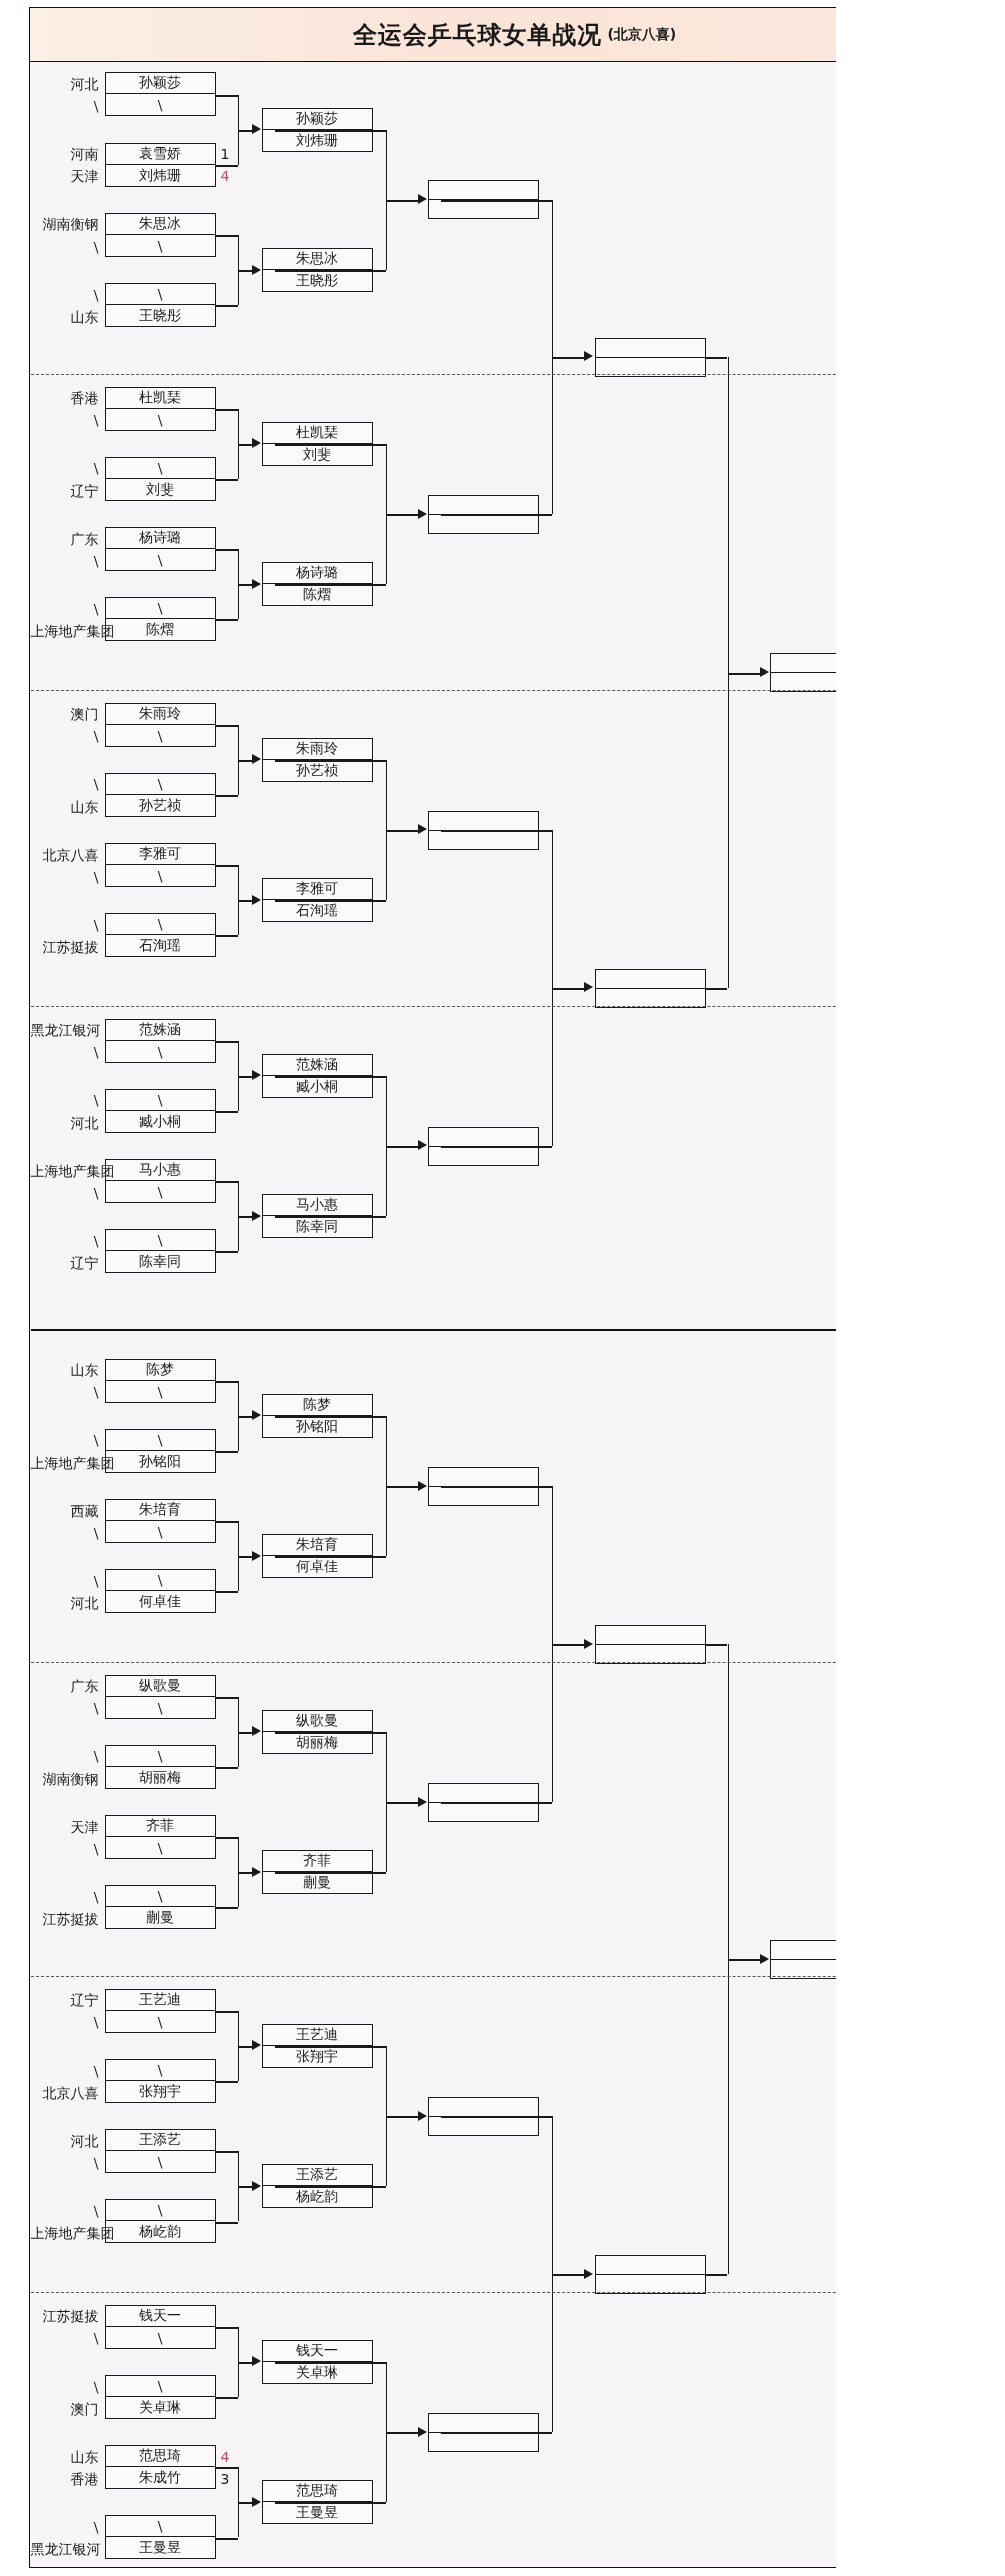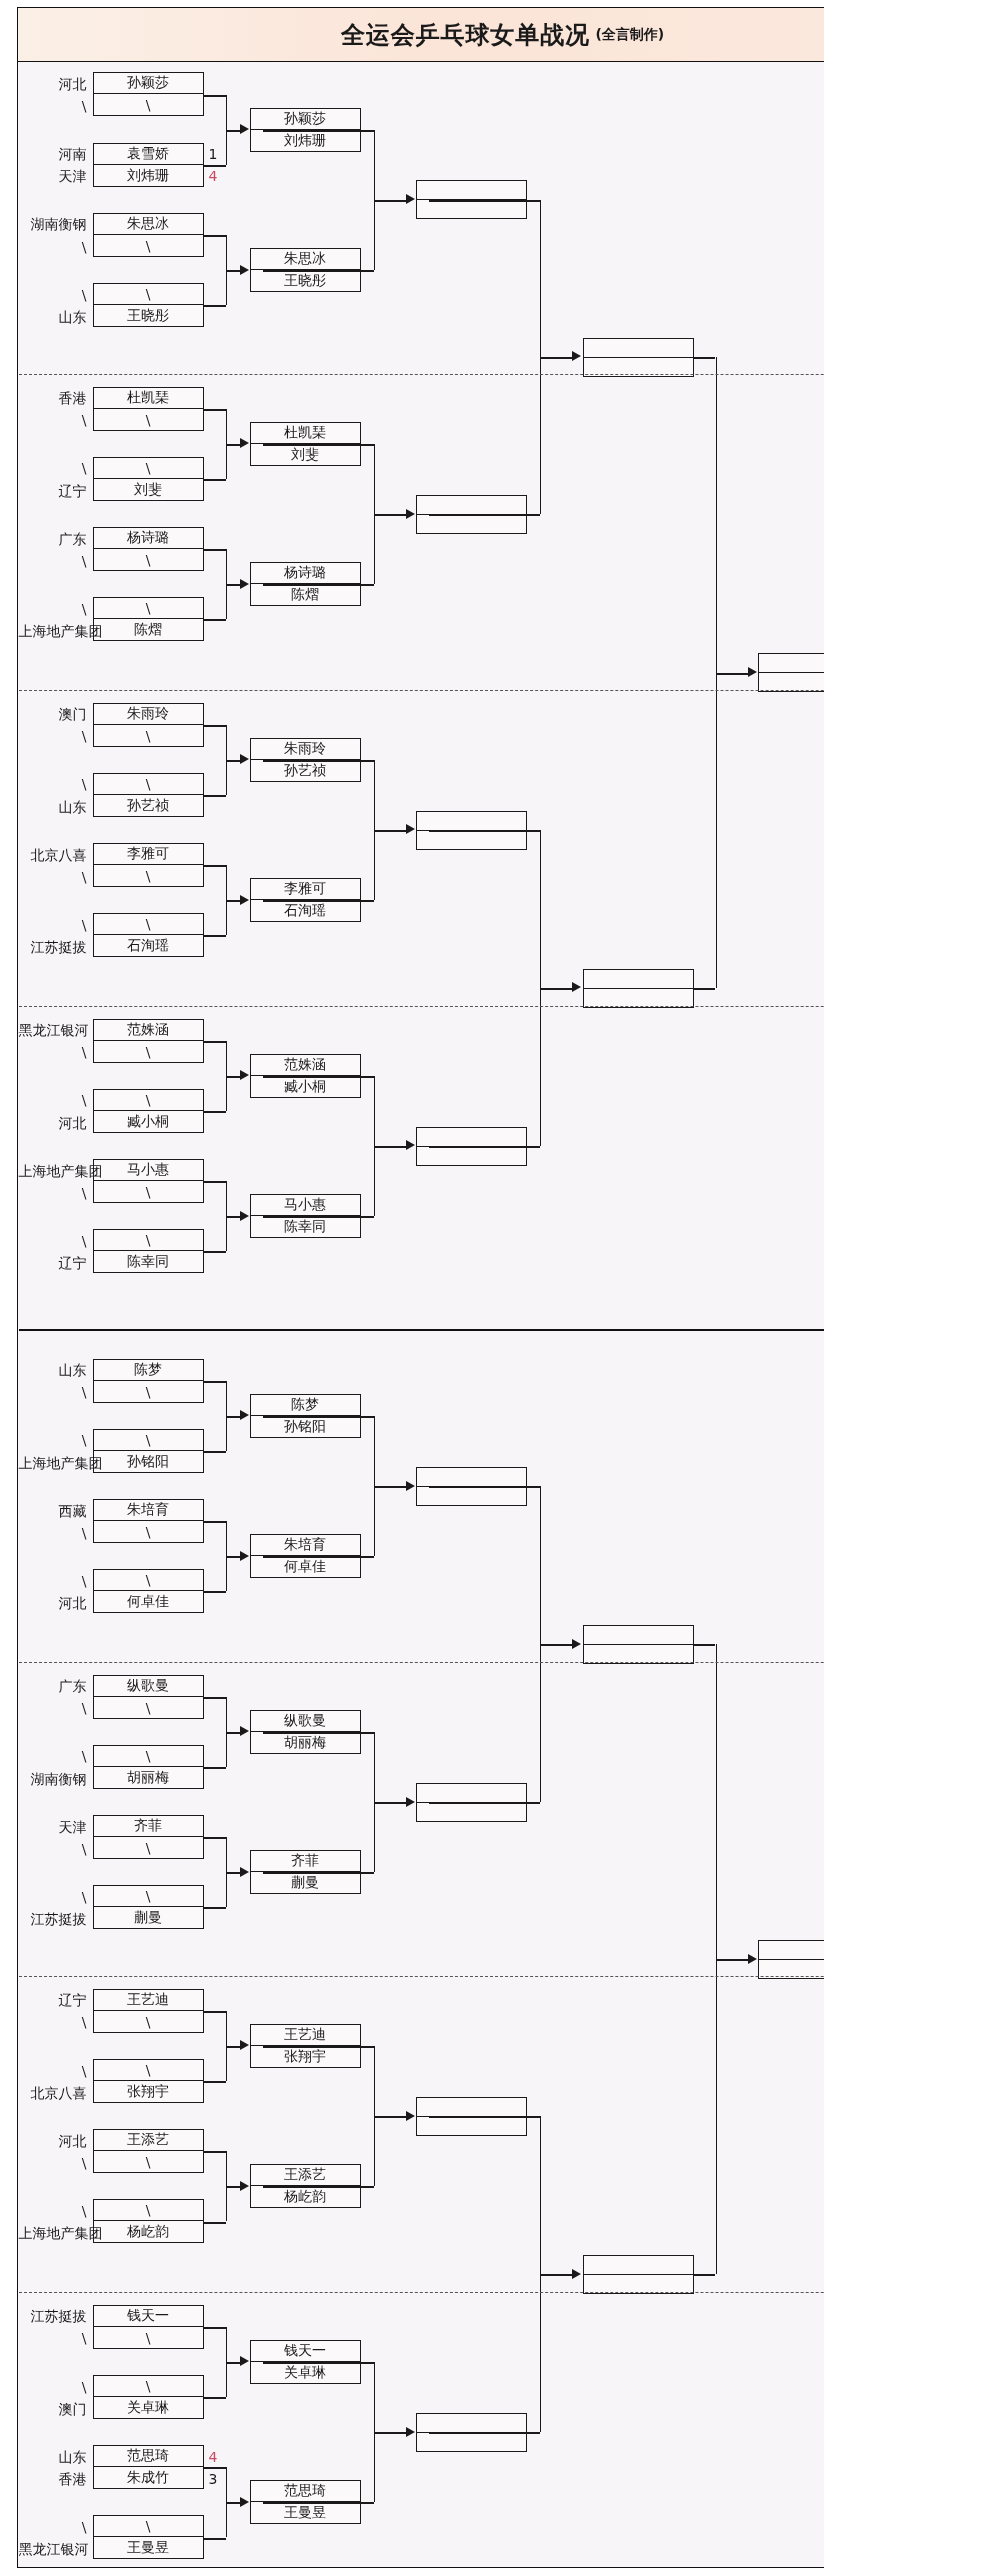--- a/index.html
+++ b/index.html
@@ -1,17 +1,17 @@
 <!DOCTYPE html>
 <html style="font-size:15px"><head>
 <meta charset="utf-8">
 <style>
   html,body{margin:0;padding:0;background:#ffffff;}
   body{font-family:"DejaVu Sans","Liberation Sans",sans-serif;}
-  #page{position:relative;width:824px;height:2576px;background:#ffffff;overflow:hidden;}
+  #page{position:relative;width:824px;height:2576px;background:#ffffff;overflow:hidden;margin-left:12px;}
 
   
   #frame{position:absolute;left:16.6px;top:7.4px;width:972px;height:2561px;
          border:1.8px solid #111111;box-sizing:border-box;background:#f7f5f7;}
 
   
   #titlebar{position:absolute;left:16.6px;top:7.4px;width:972px;height:55px;
             box-sizing:border-box;border:1.8px solid #111111;
             background:linear-gradient(90deg,#fbf0e6 0%,#fbe4d8 45%,#fbeade 100%);
             display:flex;align-items:center;justify-content:center;}
@@ -41,21 +41,21 @@
   .sep-solid{position:absolute;border-top:2.2px solid #111;height:0;}
 </style>
 </head>
 <body>
 
 <div id="page">
   <div id="frame"></div>
 
   <div id="titlebar">
     <span class="t-main">全运会乒乓球女单战况</span>
-    <span class="t-sub">(全言制作)</span>
+    <span class="t-sub">(北京八喜)</span>
   </div>
 
   <div id="canvas">
       <div class="r2box" style="left: 74px; top: 7.4px; width: 111px; height: 44px;">
         <div class="cell top">孙颖莎</div>
         <div class="cell">\</div>
       </div>
       <div class="r2box" style="left: 74px; top: 78px; width: 111px; height: 44px;">
         <div class="cell top">袁雪娇</div>
         <div class="cell">刘炜珊</div>

